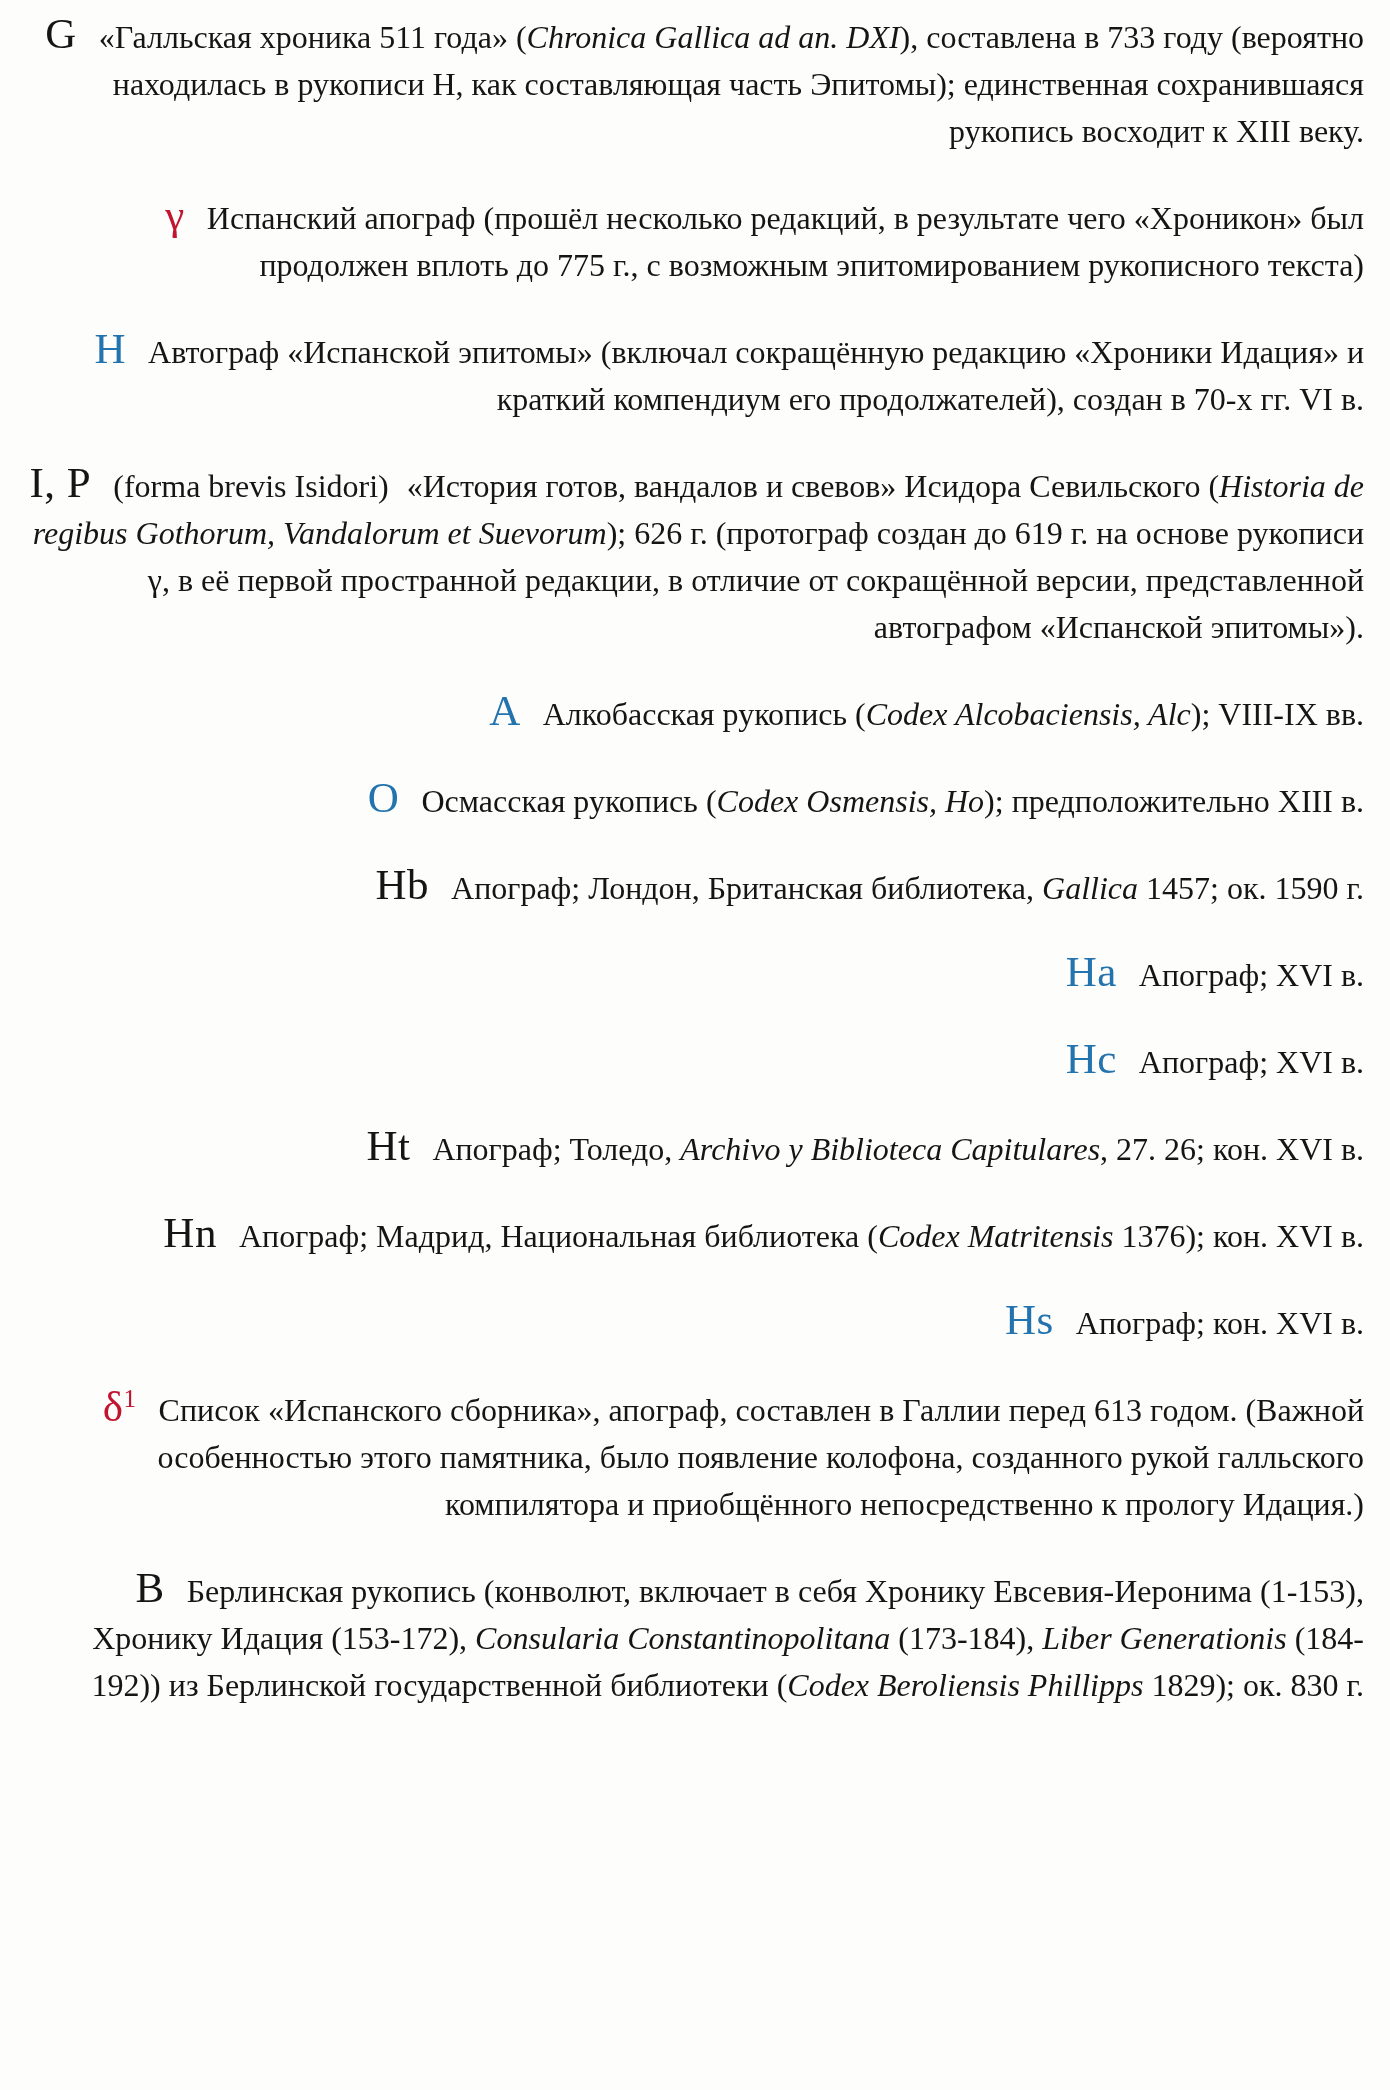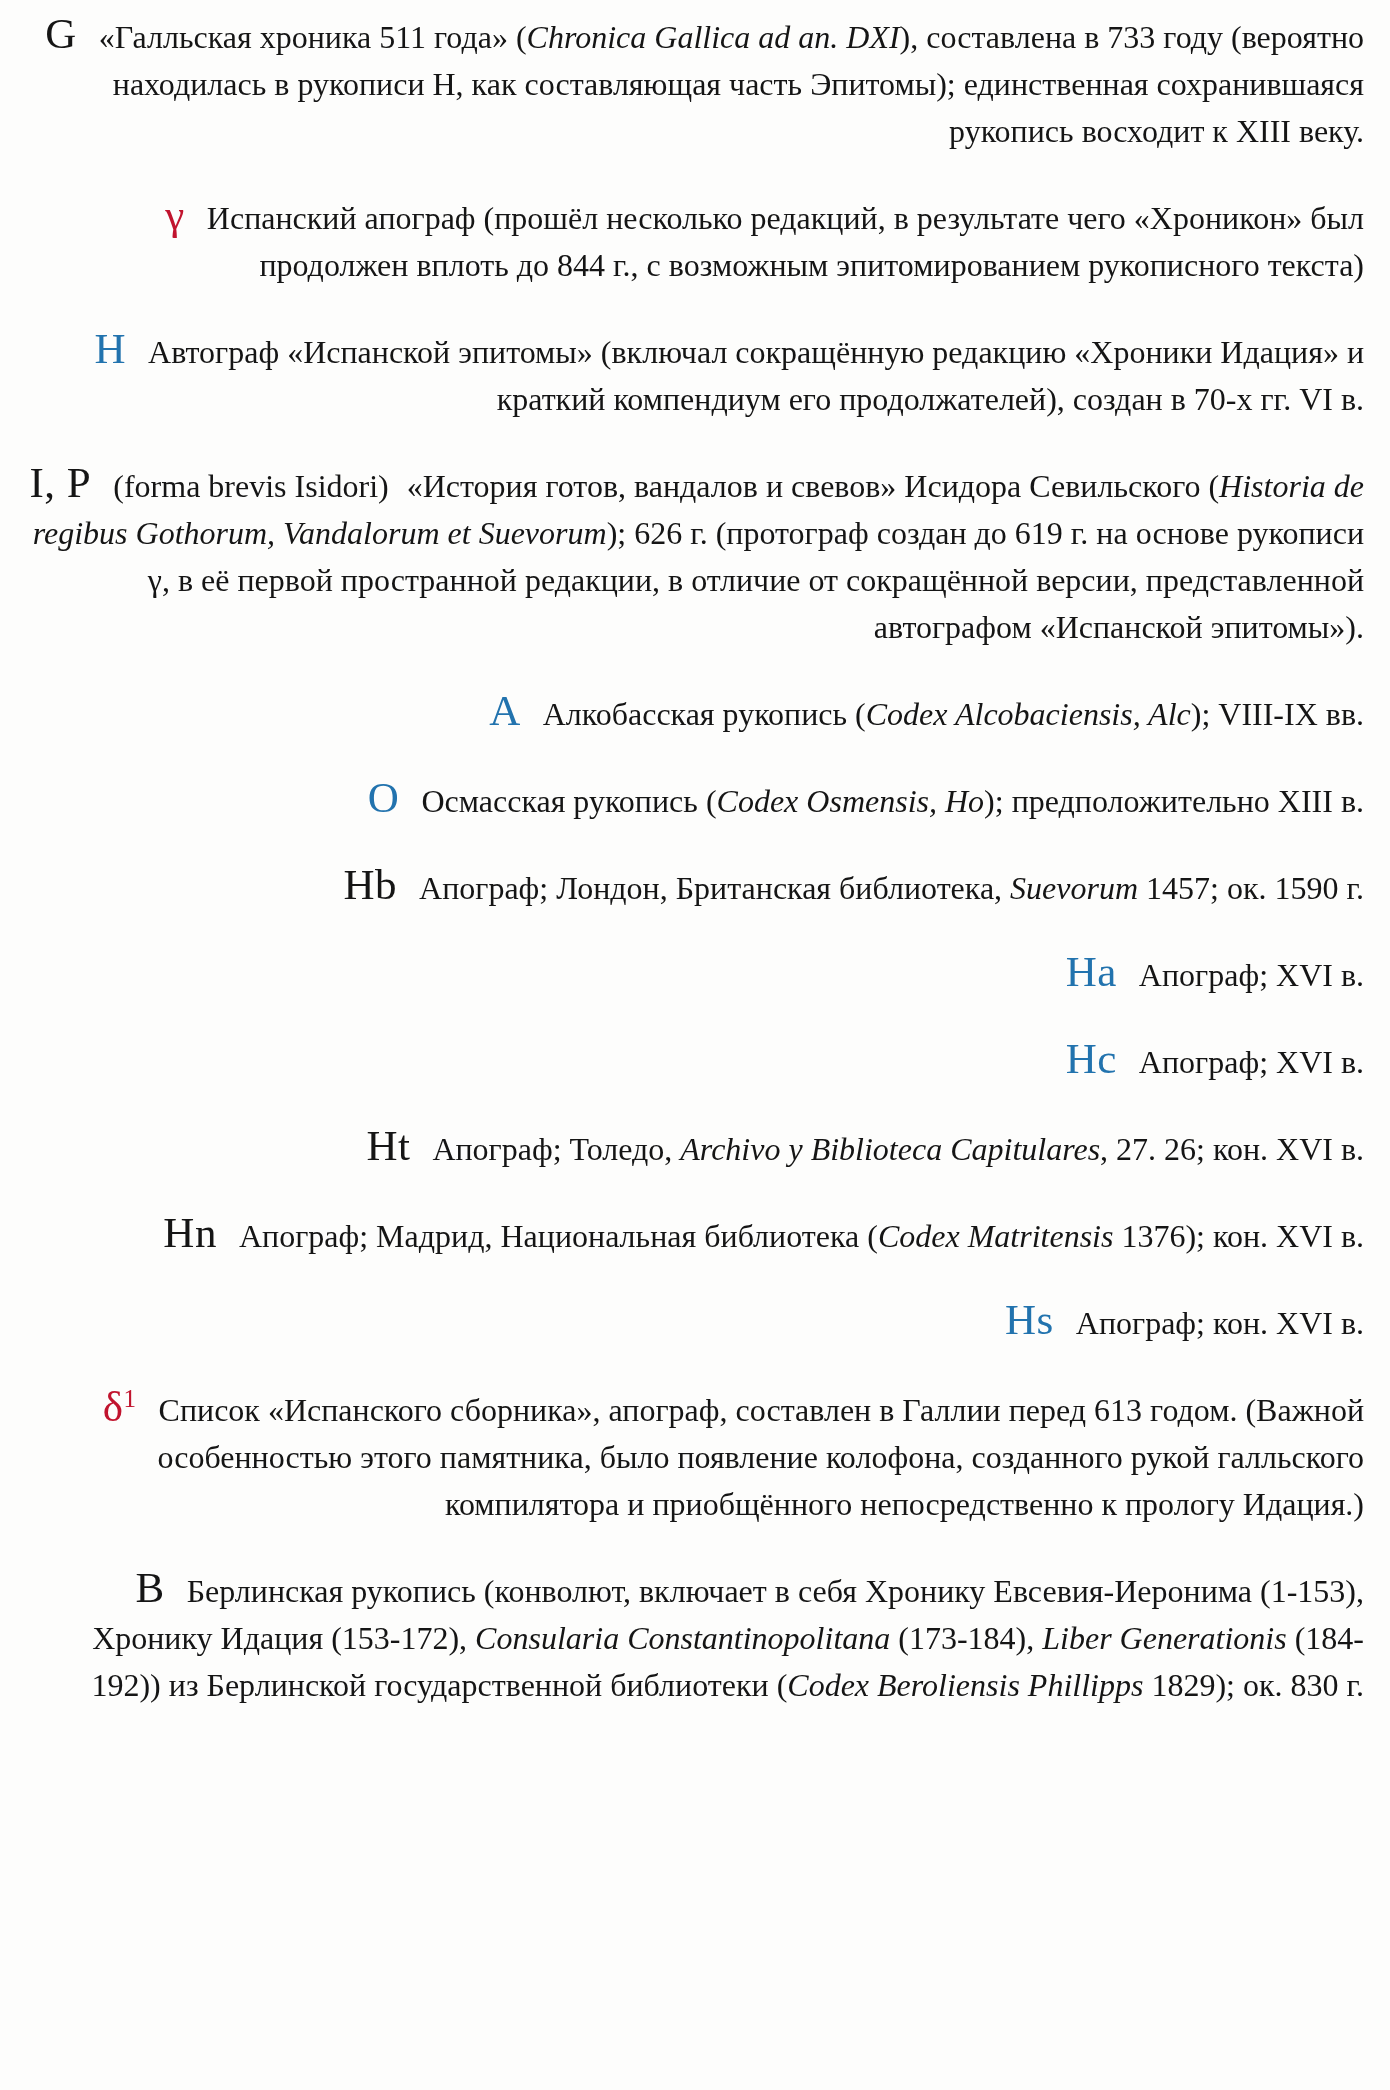--- a/index.html
+++ b/index.html
@@ -35,26 +35,26 @@
   .c-red   { color: #c1142e; }
   em.seg { font-style: italic; }
   span.seg { font-style: normal; }
 </style>
 </head>
 <body>
 
 <div class="page">
   <div id="entries">
       <p class="entry"><span class="sigla c-black">G</span><span class="seg">«Галльская хроника 511 года» (</span><em class="seg">Chronica Gallica ad an. DXI</em><span class="seg">), составлена в 733 году (вероятно находилась в рукописи H, как составляющая часть Эпитомы); единственная сохранившаяся рукопись восходит к XIII веку.</span></p>
-      <p class="entry"><span class="sigla c-red">γ</span><span class="seg">Испанский апограф (прошёл несколько редакций, в результате чего «Хроникон» был продолжен вплоть до 844 г., с возможным эпитомированием рукописного текста)</span></p>
+      <p class="entry"><span class="sigla c-red">γ</span><span class="seg">Испанский апограф (прошёл несколько редакций, в результате чего «Хроникон» был продолжен вплоть до 775 г., с возможным эпитомированием рукописного текста)</span></p>
       <p class="entry"><span class="sigla c-blue">H</span><span class="seg">Автограф «Испанской эпитомы» (включал сокращённую редакцию «Хроники Идация» и краткий компендиум его продолжателей), создан в 70-х гг. VI в.</span></p>
       <p class="entry"><span class="sigla c-black">I, P</span><span class="sigla-suffix">(forma brevis Isidori)</span><span class="seg">«История готов, вандалов и свевов» Исидора Севильского (</span><em class="seg">Historia de regibus Gothorum, Vandalorum et Suevorum</em><span class="seg">); 626 г. (протограф создан до 619 г. на основе рукописи γ, в её первой пространной редакции, в отличие от сокращённой версии, представленной автографом «Испанской эпитомы»).</span></p>
       <p class="entry"><span class="sigla c-blue">A</span><span class="seg">Алкобасская рукопись (</span><em class="seg">Codex Alcobaciensis, Alc</em><span class="seg">); VIII-IX вв.</span></p>
       <p class="entry"><span class="sigla c-blue">O</span><span class="seg">Осмасская рукопись (</span><em class="seg">Codex Osmensis, Ho</em><span class="seg">); предположительно XIII в.</span></p>
-      <p class="entry"><span class="sigla c-black">Hb</span><span class="seg">Апограф; Лондон, Британская библиотека, </span><em class="seg">Suevorum</em><span class="seg"> 1457; ок. 1590 г.</span></p>
+      <p class="entry"><span class="sigla c-black">Hb</span><span class="seg">Апограф; Лондон, Британская библиотека, </span><em class="seg">Gallica</em><span class="seg"> 1457; ок. 1590 г.</span></p>
       <p class="entry"><span class="sigla c-blue">Ha</span><span class="seg">Апограф; XVI в.</span></p>
       <p class="entry"><span class="sigla c-blue">Hc</span><span class="seg">Апограф; XVI в.</span></p>
       <p class="entry"><span class="sigla c-black">Ht</span><span class="seg">Апограф; Толедо, </span><em class="seg">Archivo y Biblioteca Capitulares</em><span class="seg">, 27. 26; кон. XVI в.</span></p>
       <p class="entry"><span class="sigla c-black">Hn</span><span class="seg">Апограф; Мадрид, Национальная библиотека (</span><em class="seg">Codex Matritensis</em><span class="seg"> 1376); кон. XVI в.</span></p>
       <p class="entry"><span class="sigla c-blue">Hs</span><span class="seg">Апограф; кон. XVI в.</span></p>
       <p class="entry"><span class="sigla c-red">δ<sup>1</sup></span><span class="seg">Список «Испанского сборника», апограф, составлен в Галлии перед 613 годом. (Важной особенностью этого памятника, было появление колофона, созданного рукой галльского компилятора и приобщённого непосредственно к прологу Идация.)</span></p>
       <p class="entry"><span class="sigla c-black">B</span><span class="seg">Берлинская рукопись (конволют, включает в себя Хронику Евсевия-Иеронима (1-153), Хронику Идация (153-172), </span><em class="seg">Consularia Constantinopolitana</em><span class="seg"> (173-184), </span><em class="seg">Liber Generationis</em><span class="seg"> (184-192)) из Берлинской государственной библиотеки (</span><em class="seg">Codex Beroliensis Phillipps</em><span class="seg"> 1829); ок. 830 г.</span></p>
     </div>
 </div>
 

